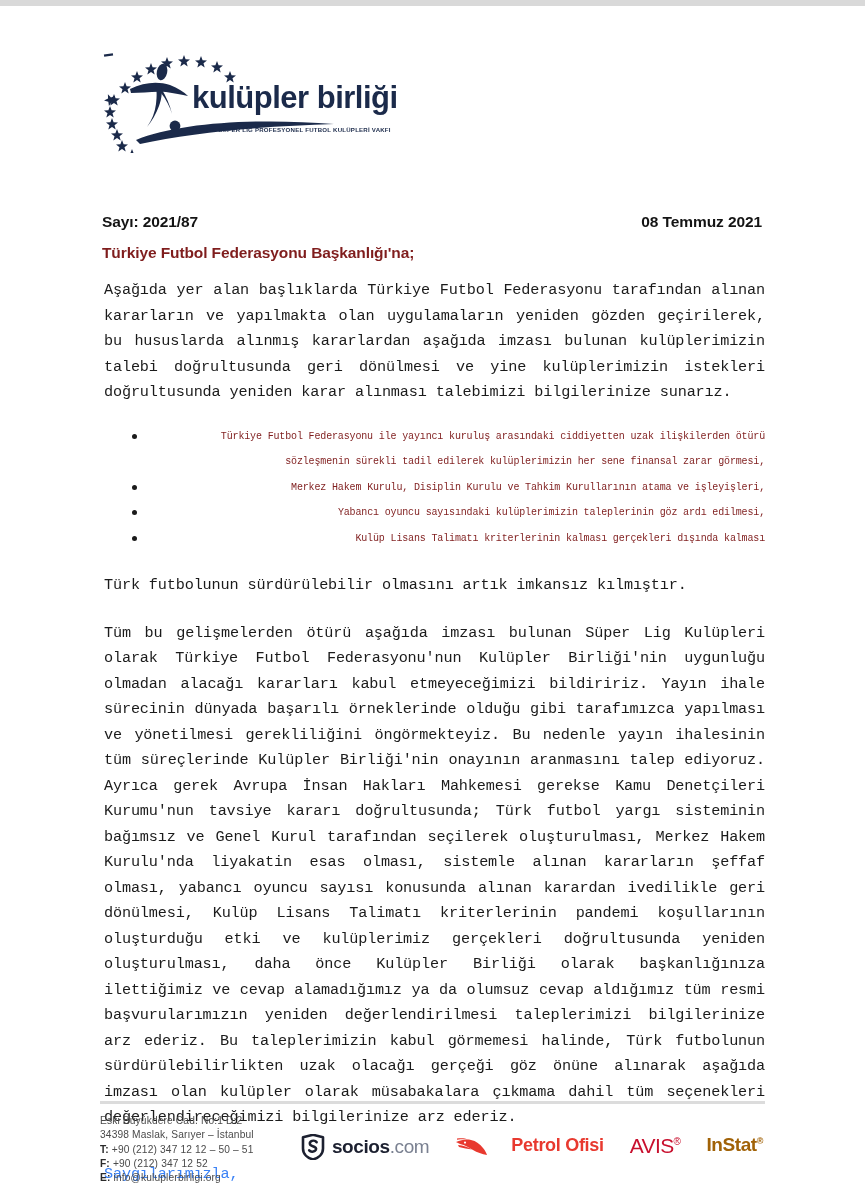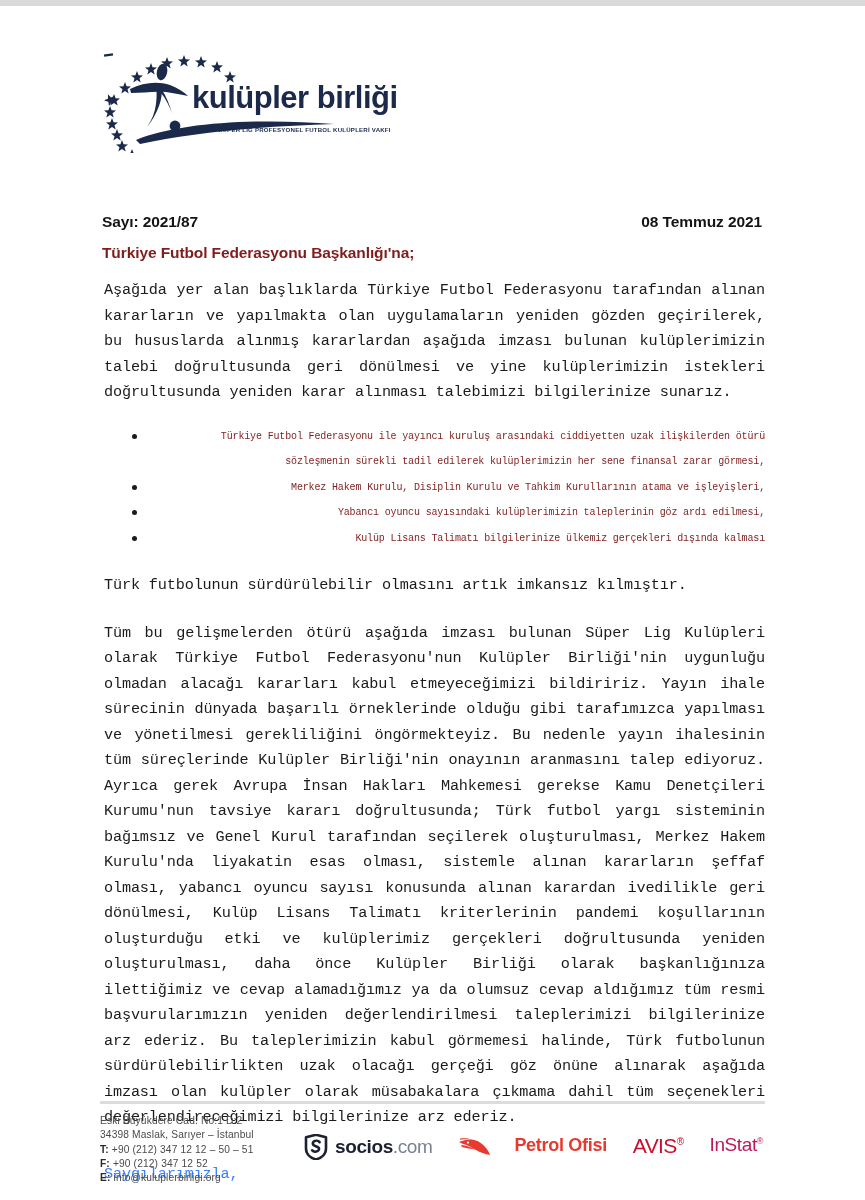--- a/index.html
+++ b/index.html
@@ -178,23 +178,23 @@
     font-size: 21px;
     font-weight: 400;
     letter-spacing: -0.6px;
     color: #c8102e;
   }
   .avis .txt sup { font-size: 10px; vertical-align: super; }
 
   
   .instat .txt {
     font-size: 19px;
-    font-weight: 400;
+    font-weight: 700;
     letter-spacing: -0.4px;
-    color: #be185d;
+    color: #a16207;
   }
   .instat .txt sup { font-size: 9px; vertical-align: super; }
 </style>
 </head>
 <body>
 
 <div class="page">
 
   <div class="header">
     <div class="logo-wrap">
@@ -248,21 +248,21 @@
   <div class="salutation">Türkiye Futbol Federasyonu Başkanlığı'na;</div>
 
   <div class="body-block">
 
     <p class="para intro">Aşağıda yer alan başlıklarda Türkiye Futbol Federasyonu tarafından alınan kararların ve yapılmakta olan uygulamaların yeniden gözden geçirilerek, bu hususlarda alınmış kararlardan aşağıda imzası bulunan kulüplerimizin talebi doğrultusunda geri dönülmesi ve yine kulüplerimizin istekleri doğrultusunda yeniden karar alınması  talebimizi bilgilerinize sunarız.</p>
 
     <ul class="bullets">
       <li>Türkiye Futbol Federasyonu ile yayıncı kuruluş arasındaki ciddiyetten uzak ilişkilerden ötürü sözleşmenin sürekli tadil edilerek kulüplerimizin her sene finansal zarar görmesi,</li>
       <li>Merkez Hakem Kurulu, Disiplin Kurulu ve Tahkim Kurullarının atama ve işleyişleri,</li>
       <li>Yabancı oyuncu sayısındaki kulüplerimizin taleplerinin göz ardı edilmesi,</li>
-      <li>Kulüp Lisans Talimatı bilgilerinize ülkemiz gerçekleri dışında kalması</li>
+      <li>Kulüp Lisans Talimatı kriterlerinin kalması gerçekleri dışında kalması</li>
     </ul>
 
     <div class="spacer-md"></div>
 
     <p class="para short">Türk futbolunun sürdürülebilir olmasını artık imkansız kılmıştır.</p>
 
     <div class="spacer-md"></div>
 
     <p class="para">Tüm bu gelişmelerden ötürü aşağıda imzası bulunan Süper Lig Kulüpleri olarak Türkiye Futbol Federasyonu'nun Kulüpler Birliği'nin uygunluğu olmadan alacağı kararları kabul etmeyeceğimizi bildiririz. Yayın ihale sürecinin dünyada başarılı örneklerinde olduğu gibi tarafımızca yapılması ve yönetilmesi gerekliliğini öngörmekteyiz. Bu nedenle yayın ihalesinin tüm süreçlerinde Kulüpler Birliği'nin onayının aranmasını talep ediyoruz. Ayrıca gerek Avrupa İnsan Hakları Mahkemesi gerekse Kamu Denetçileri Kurumu'nun tavsiye kararı doğrultusunda; Türk futbol yargı sisteminin bağımsız ve Genel Kurul tarafından seçilerek oluşturulması, Merkez Hakem Kurulu'nda liyakatin esas olması, sistemle alınan kararların  şeffaf olması, yabancı oyuncu sayısı konusunda alınan karardan ivedilikle geri dönülmesi, Kulüp Lisans Talimatı kriterlerinin pandemi koşullarının oluşturduğu etki ve kulüplerimiz gerçekleri doğrultusunda yeniden oluşturulması, daha önce Kulüpler Birliği olarak başkanlığınıza ilettiğimiz ve cevap alamadığımız ya da olumsuz cevap aldığımız tüm resmi başvurularımızın yeniden değerlendirilmesi taleplerimizi bilgilerinize arz ederiz. Bu taleplerimizin kabul görmemesi halinde, Türk futbolunun sürdürülebilirlikten uzak olacağı gerçeği göz önüne alınarak aşağıda imzası olan kulüpler olarak müsabakalara çıkmama dahil tüm seçenekleri değerlendireceğimizi bilgilerinize arz ederiz.</p>
 

